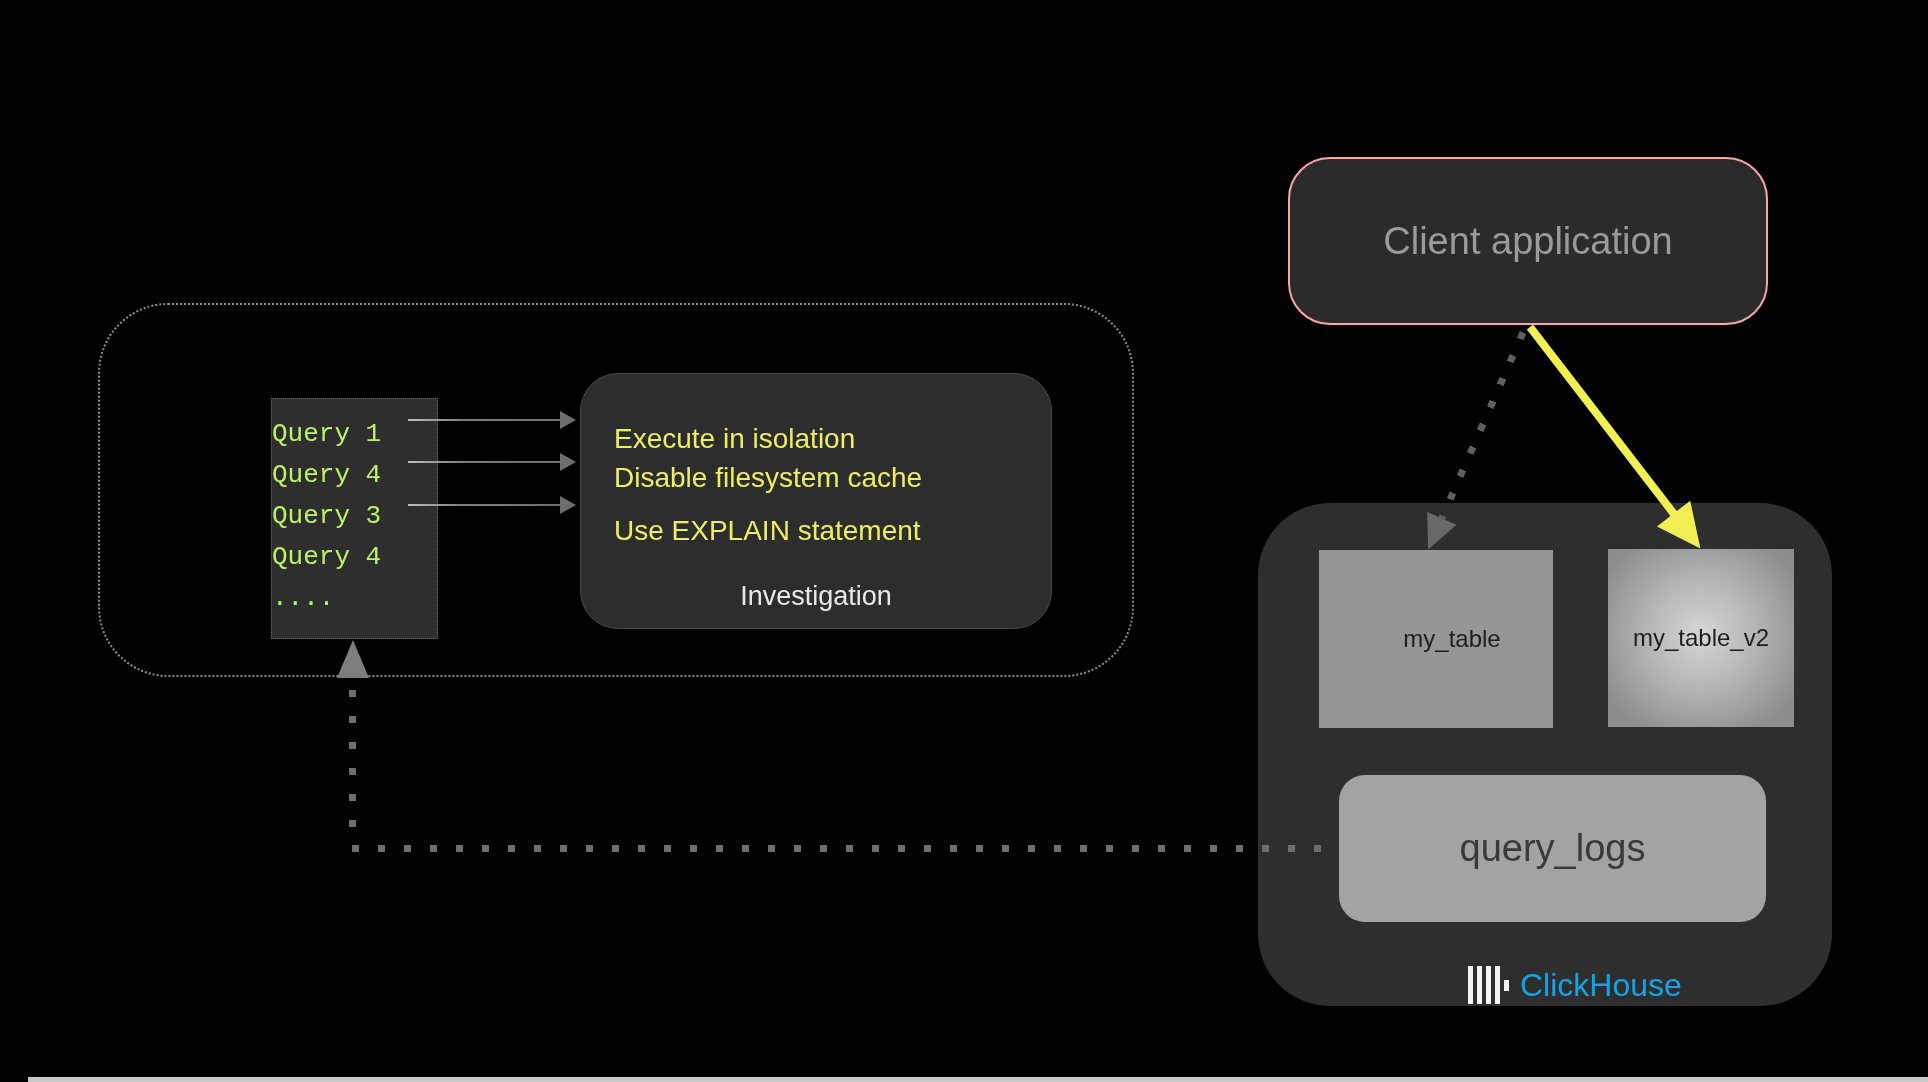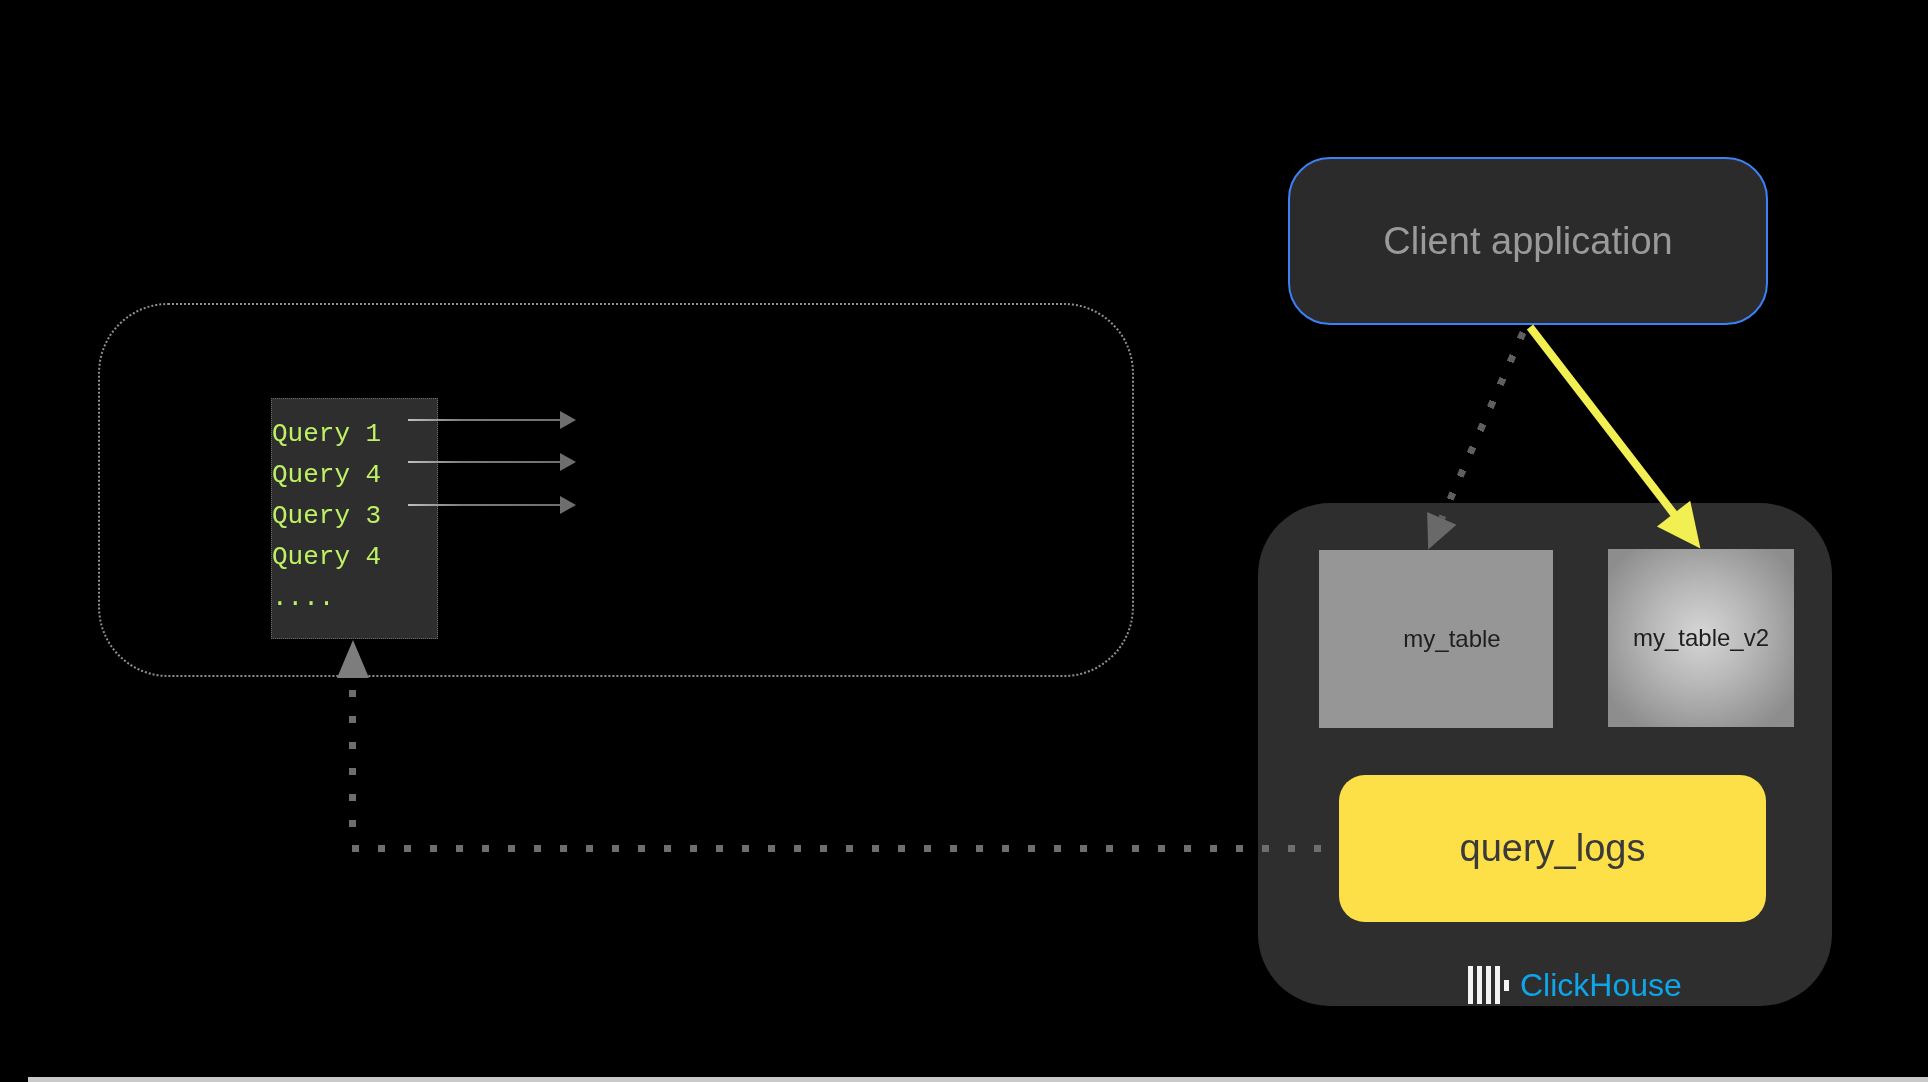--- a/index.html
+++ b/index.html
@@ -37,41 +37,41 @@
     position:absolute;left:33px;color:#edee64;font-size:28px;line-height:34px;white-space:nowrap;
   }
   .tip1{top:48px;} .tip2{top:87px;} .tip3{top:140px;}
   .inv-caption{
     position:absolute;left:0;right:0;top:207px;text-align:center;
     color:#e9e9e9;font-size:27px;line-height:30px;
   }
   
   .client-box{
     position:absolute;left:1288px;top:157px;width:480px;height:168px;
-    background:#2b2b2b;border:2px solid #3b82f6;border-radius:42px;box-sizing:border-box;
+    background:#2b2b2b;border:2px solid #fca5a5;border-radius:42px;box-sizing:border-box;
     display:flex;align-items:center;justify-content:center;
   }
   .client-label{color:#9a9a9a;font-size:38px;}
   
   .big-box{
     position:absolute;left:1258px;top:503px;width:574px;height:503px;
     background:#2e2e2e;border-radius:72px;
   }
   .table-sq{
     position:absolute;display:flex;align-items:center;justify-content:center;
     color:#1e1e1e;font-size:24px;
   }
   .my-table{left:61px;top:47px;width:202px;height:178px;background:#969696;padding-left:32px;}
   .my-table-v2{
     left:350px;top:46px;width:186px;height:178px;
     background:radial-gradient(circle at 50% 48%, #d6d6d6 0%, #b8b8b8 38%, #8d8d8d 85%);
   }
   .query-logs{
     position:absolute;left:81px;top:272px;width:427px;height:147px;
-    background:#fde047;border-radius:26px;
+    background:#a3a3a3;border-radius:26px;
     display:flex;align-items:center;justify-content:center;
     color:#3a3a3a;font-size:38px;
   }
   .ch-logo{
     position:absolute;left:210px;top:460px;height:44px;
     display:flex;align-items:center;
   }
   .ch-bars{display:flex;align-items:center;height:38px;}
   .ch-bar{width:5px;height:38px;background:#f4f4f4;margin-right:4px;}
   .ch-dot{width:5px;height:11px;background:#f4f4f4;}
@@ -127,20 +127,26 @@
     <div class="qrow">....</div>
   </div>
 
   <div class="qarrow-line" style="top:419px"></div>
   <div class="qarrow-head" style="top:411px"></div>
   <div class="qarrow-line" style="top:461px"></div>
   <div class="qarrow-head" style="top:453px"></div>
   <div class="qarrow-line" style="top:504px"></div>
   <div class="qarrow-head" style="top:496px"></div>
 
+  <div class="inv-box">
+    <div class="tip tip1">Execute in isolation</div>
+    <div class="tip tip2">Disable filesystem cache</div>
+    <div class="tip tip3">Use EXPLAIN statement</div>
+    <div class="inv-caption">Investigation</div>
+  </div>
 
   <div class="client-box">
     <span class="client-label">Client application</span>
   </div>
 
   <div class="big-box">
     <div class="table-sq my-table">
       <span>my_table</span>
     </div>
     <div class="table-sq my-table-v2">

